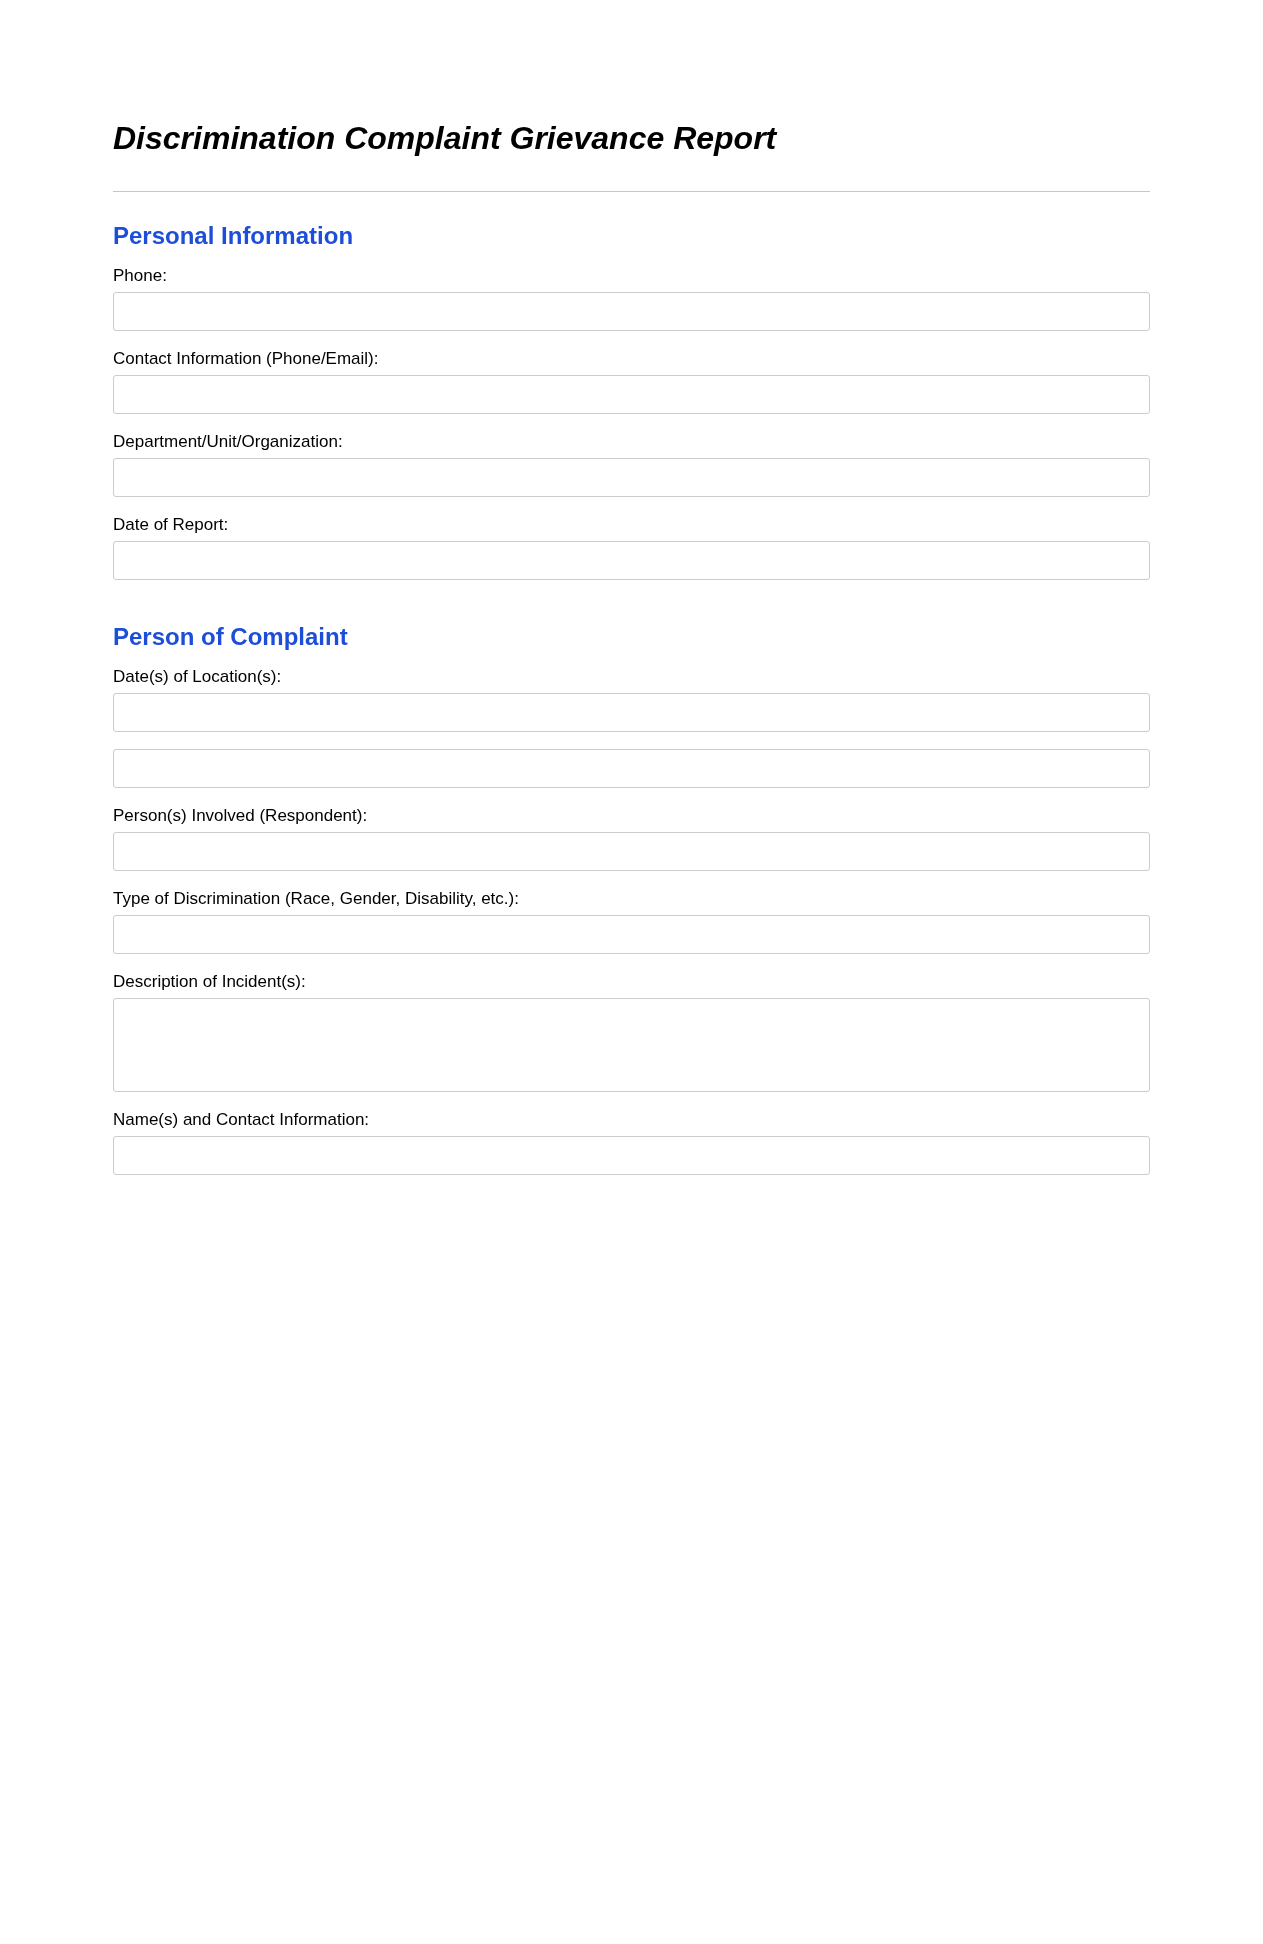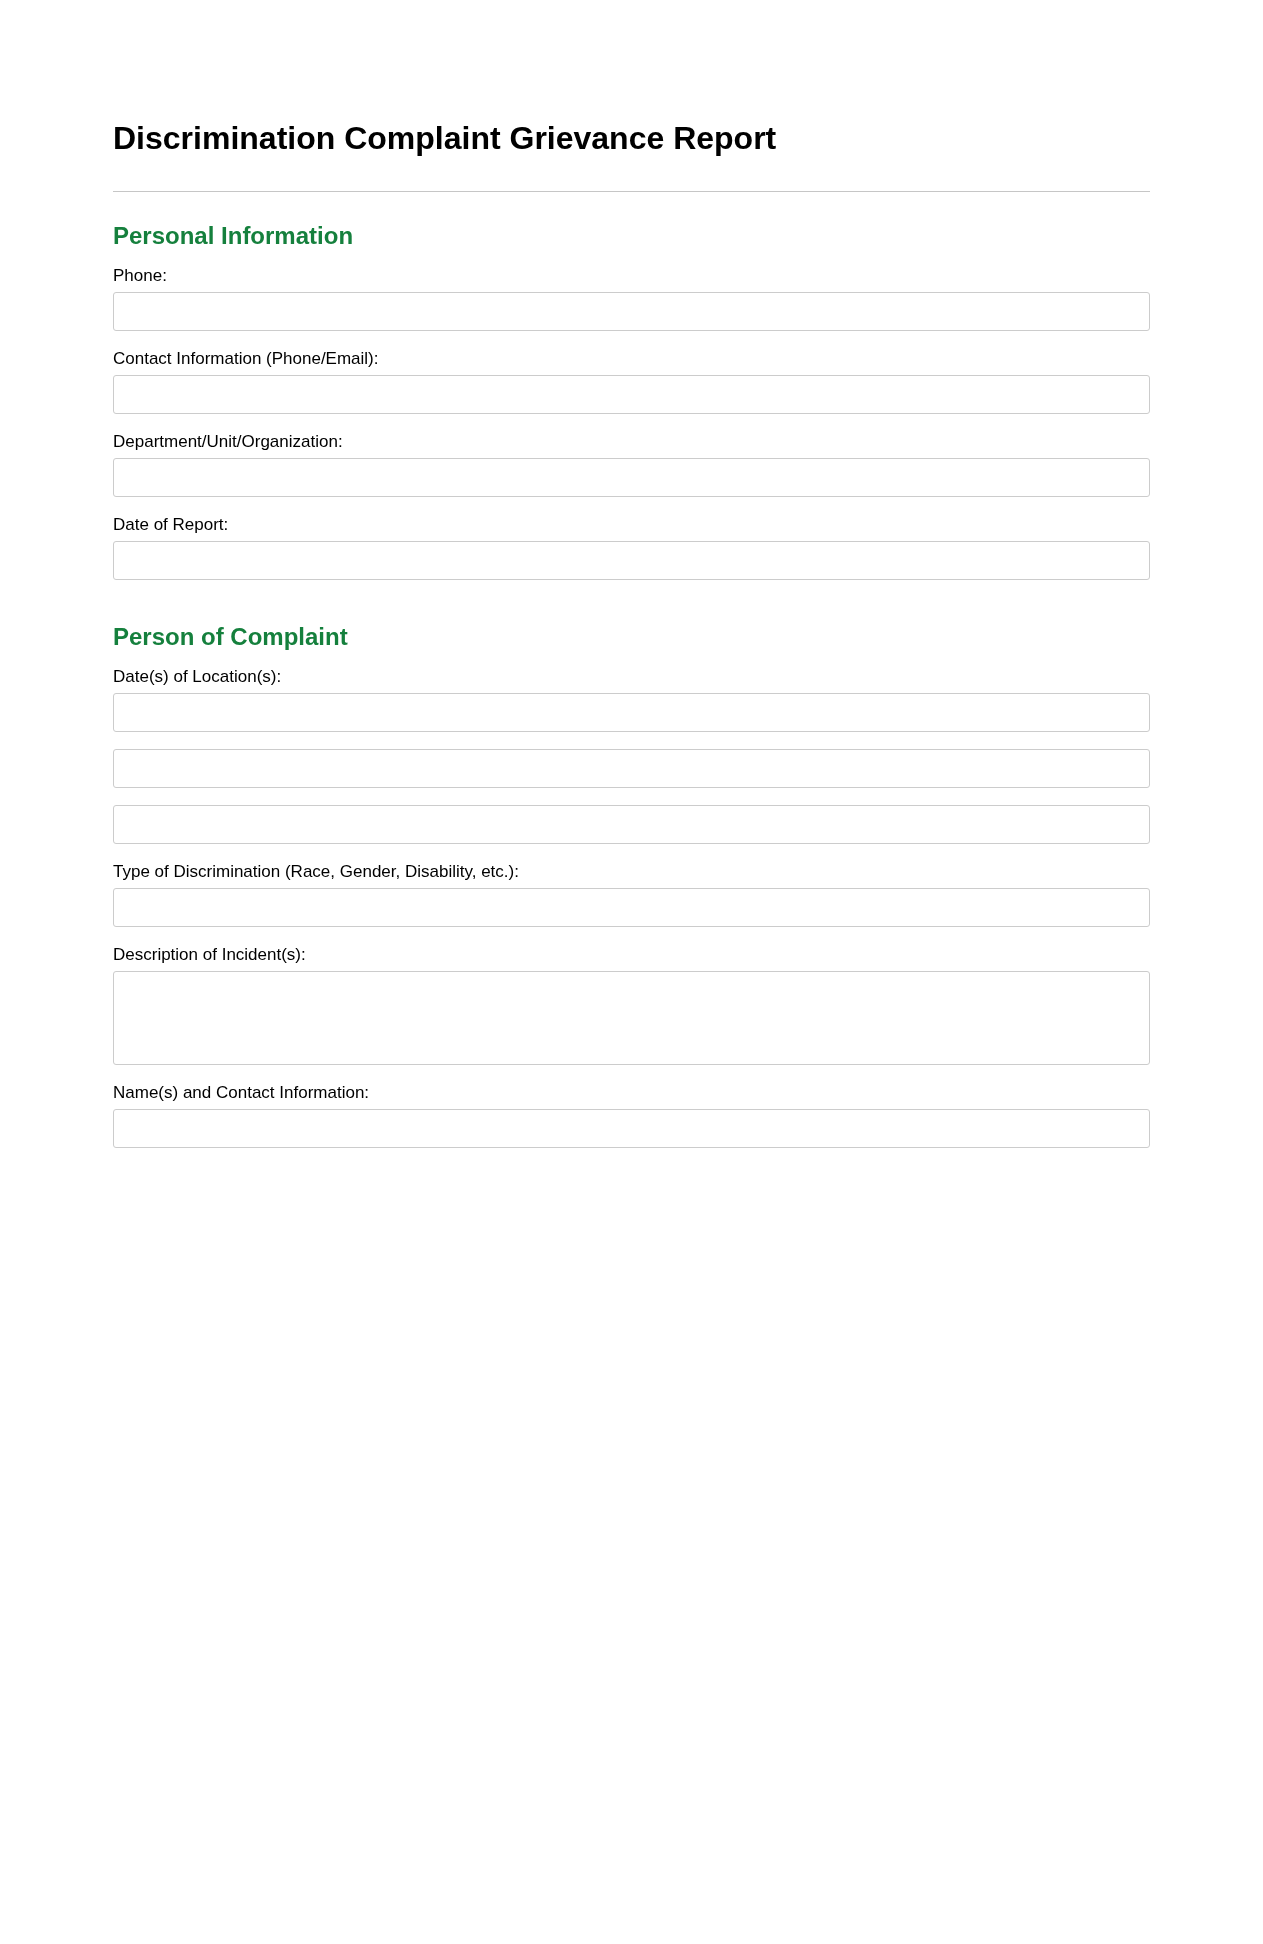--- a/index.html
+++ b/index.html
@@ -19,33 +19,34 @@
     min-height: 1944px;
     padding: 120px 113px 0 113px;
     background: #ffffff;
   }
   h1.doc-title {
     font-size: 32px;
     line-height: 37px;
     font-weight: bold;
     margin: 0;
     color: #000000;
+    font-style: italic;
   }
   hr.title-divider {
     border: none;
     border-top: 1px solid #c6c6c6;
     margin: 34px 0 0 0;
     height: 0;
   }
   h2.section-heading {
     font-size: 24px;
     line-height: 28px;
     font-weight: bold;
     margin: 43px 0 15px 0;
-    color: #15803d;
+    color: #1d4ed8;
   }
   hr.title-divider + section > h2.section-heading {
     margin-top: 30px;
   }
   .field {
     margin-bottom: 17px;
   }
   .field label {
     display: block;
     font-size: 17px;
@@ -111,20 +112,21 @@
     <div class="field">
       <label>Date(s) of Location(s):</label>
       <input type="text" value="" style="">
     </div>
 
     <div class="field">
       <input type="text" value="" style="">
     </div>
 
     <div class="field">
+      <label>Person(s) Involved (Respondent):</label>
       <input type="text" value="" style="">
     </div>
 
     <div class="field">
       <label>Type of Discrimination (Race, Gender, Disability, etc.):</label>
       <input type="text" value="" style="">
     </div>
 
     <div class="field">
       <label>Description of Incident(s):</label>

